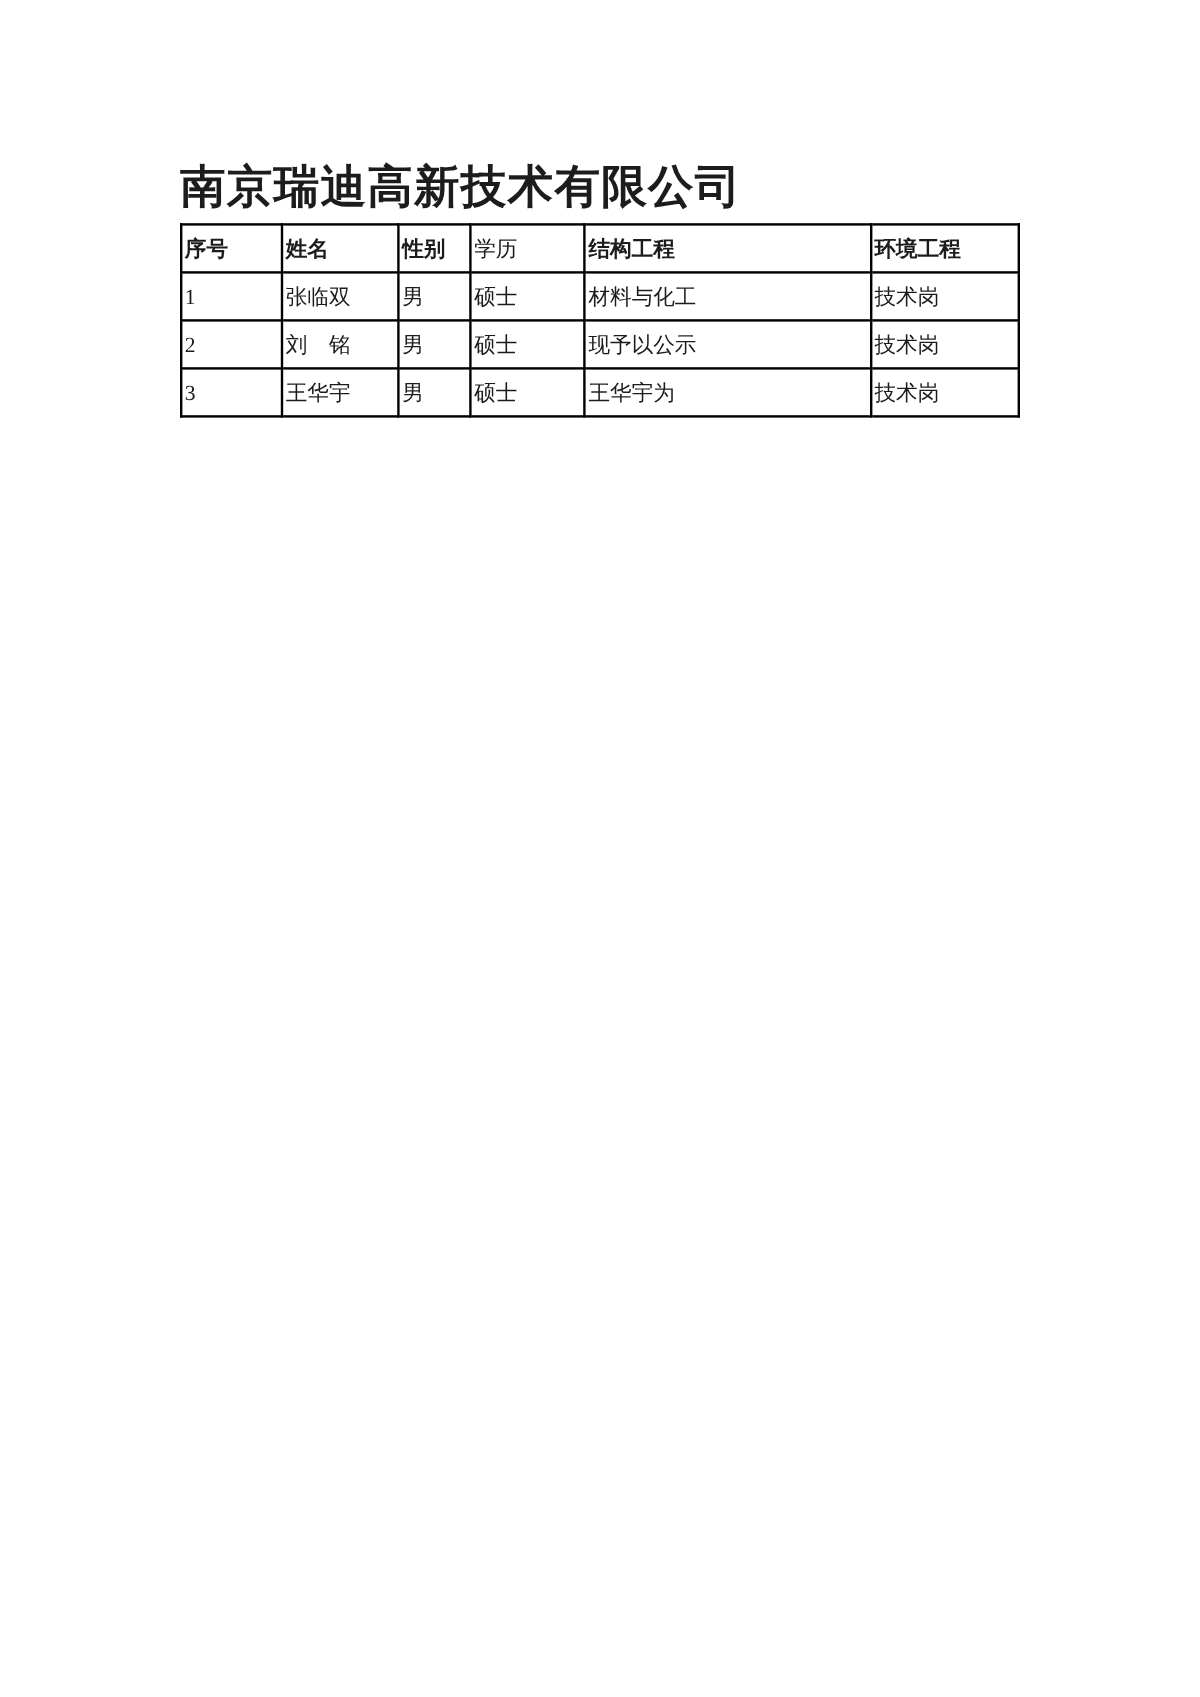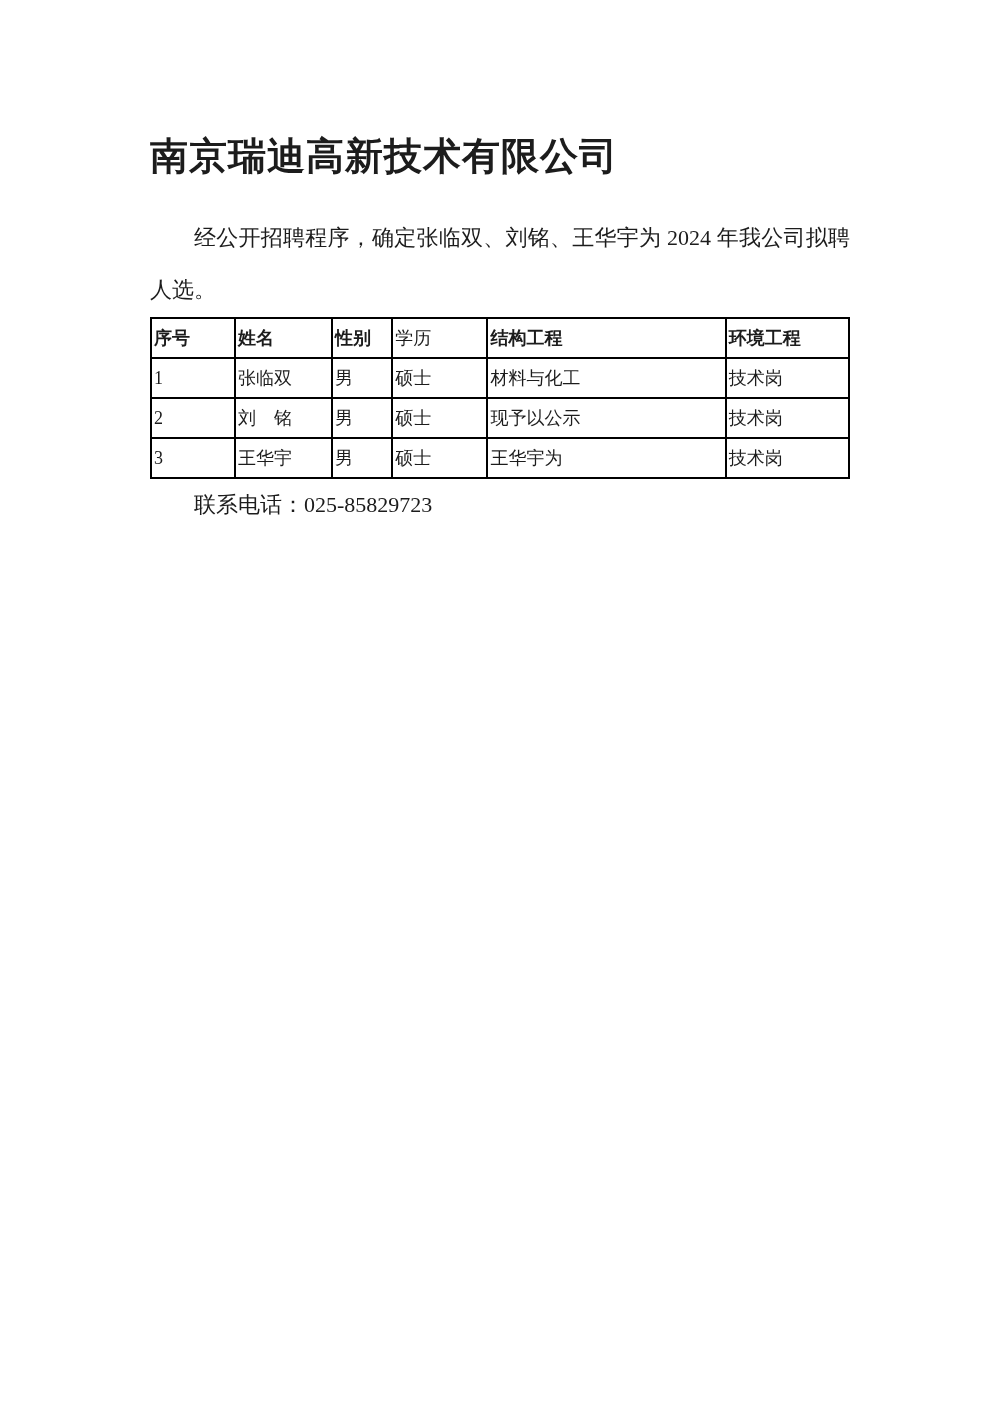--- a/index.html
+++ b/index.html
@@ -66,21 +66,20 @@
 </head>
 <body>
 
 <div class="page">
   <div class="content">
 
     <div class="title-block">
       <div class="doc-title">南京瑞迪高新技术有限公司</div>
     </div>
 
-    <p class="body-text intro">经公开招聘程序，确定张临双、刘铭、王华宇为 2024 年我公司拟聘人选。</p>
 
     <table class="candidates">
       <colgroup>
         <col class="c-serial">
           <col class="c-name">
           <col class="c-gender">
         <col class="c-edu">
           <col class="c-major">
           <col class="c-position">
       </colgroup>
@@ -117,16 +116,15 @@
           <td>男</td>
           <td>硕士</td>
           <td>王华宇为</td>
           <td>技术岗</td>
         </tr>
       </tbody>
     </table>
 
 
 
-    <p class="contact-line">联系电话：025-85829723</p>
 
   </div>
 </div>
 
 </body></html>

